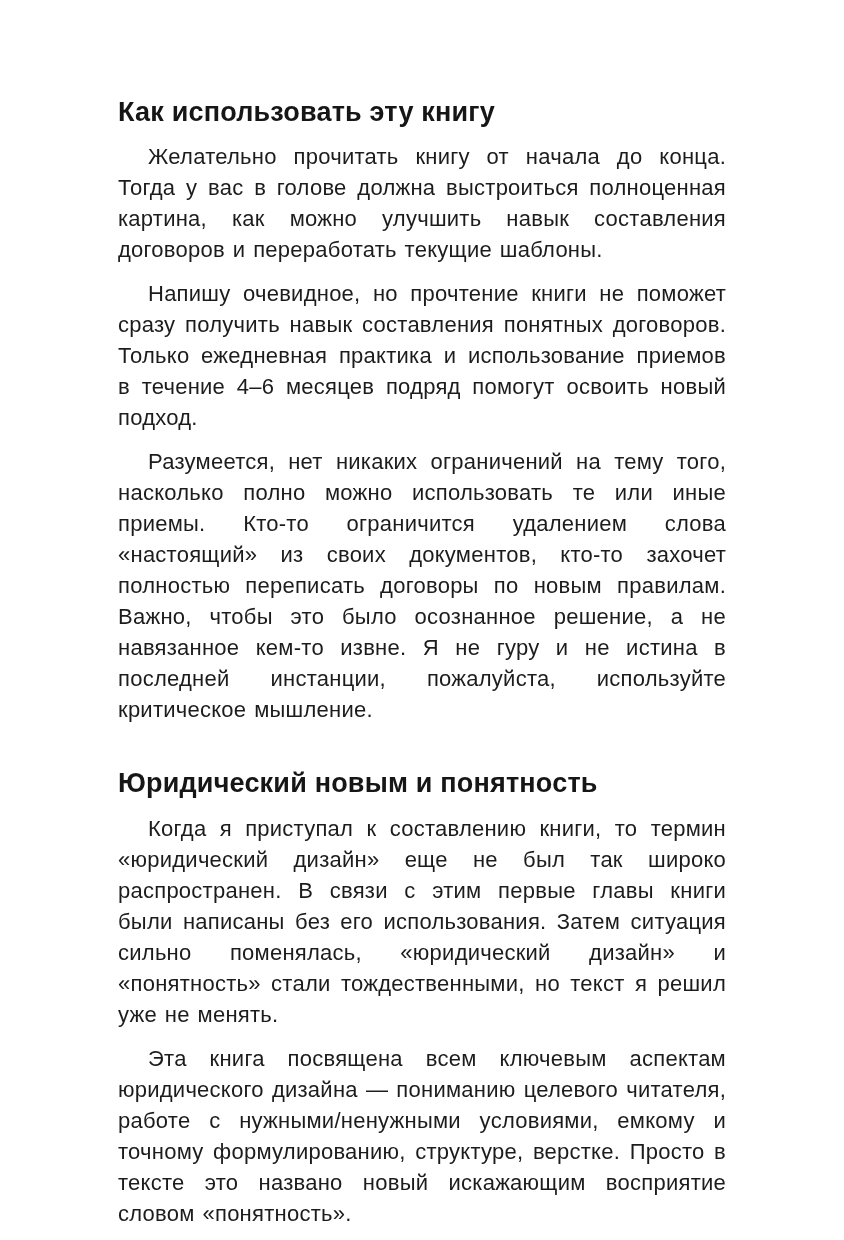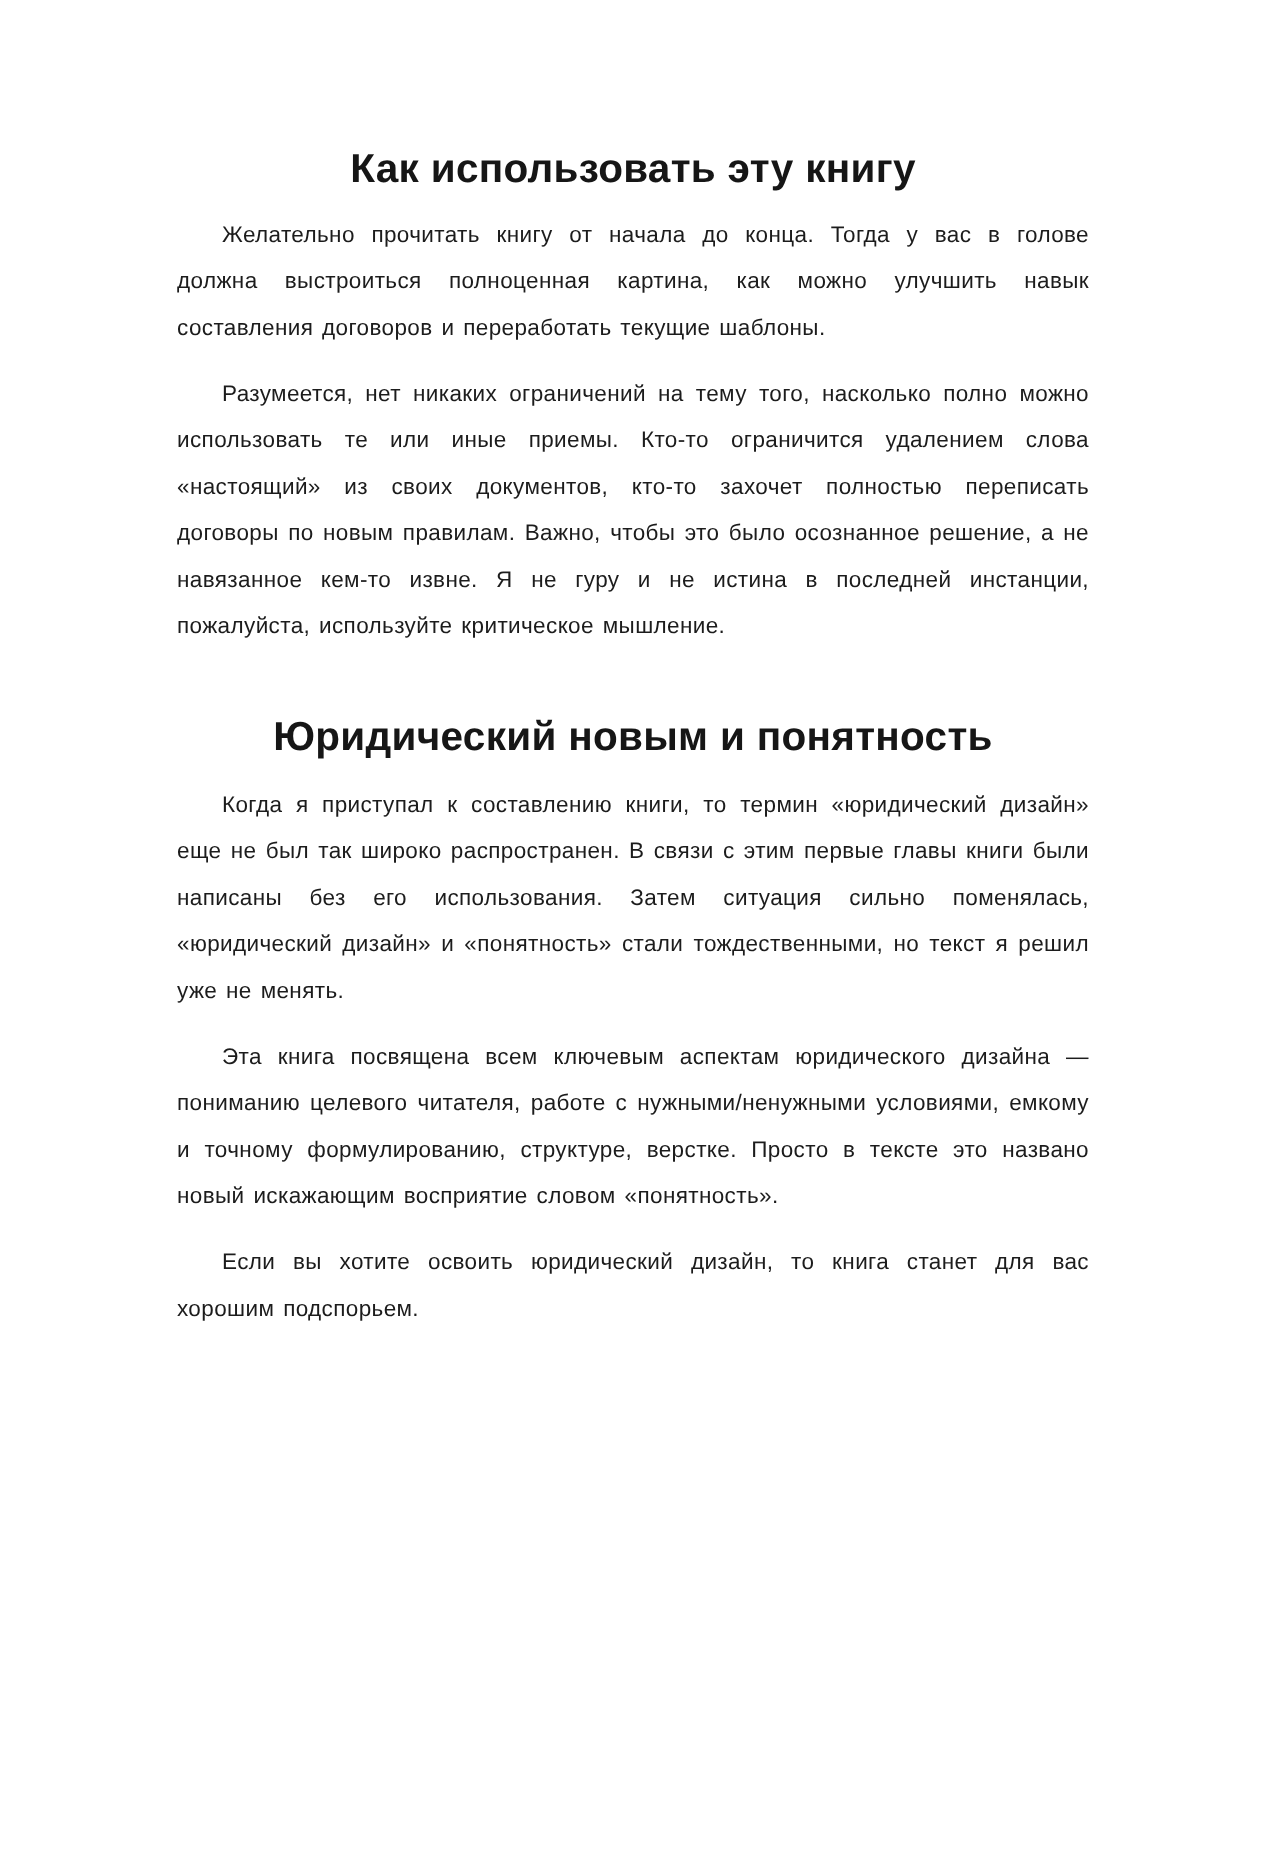--- a/index.html
+++ b/index.html
@@ -19,27 +19,26 @@
     font-family: "Liberation Sans", "DejaVu Sans", sans-serif;
     overflow: hidden;
   }
   .section-heading {
     font-size: 27px;
     font-weight: 700;
     line-height: 1.2;
     letter-spacing: 0.2px;
     margin: 0 0 13px 0;
     color: #161616;
-    text-align: center;
   }
   .section + .section {
     margin-top: 42px;
   }
   .body-paragraph {
-    font-size: 15px;
+    font-size: 22px;
     line-height: 31px;
     letter-spacing: 0.25px;
     word-spacing: 1.5px;
     text-align: justify;
     text-indent: 30px;
     margin: 0 0 13px 0;
     color: #1c1c1c;
     hyphens: auto;
     -webkit-hyphens: auto;
   }
@@ -48,20 +47,21 @@
   }
 </style>
 </head>
 <body>
 
 <div class="page">
 
   <section class="section">
     <h1 class="section-heading">Как использовать эту книгу</h1>
     <p class="body-paragraph">Желательно прочитать книгу от начала до конца. Тогда у вас в голове должна выстроиться полноценная картина, как можно улучшить навык составления договоров и переработать текущие шаблоны.</p>
+    <p class="body-paragraph">Напишу очевидное, но прочтение книги не поможет сразу получить навык составления понятных договоров. Только ежедневная практика и использование приемов в течение 4–6 месяцев подряд помогут освоить новый подход.</p>
     <p class="body-paragraph">Разумеется, нет никаких ограничений на тему того, насколько полно можно использовать те или иные приемы. Кто-то ограничится удалением слова «настоящий» из своих документов, кто-то захочет полностью переписать договоры по новым правилам. Важно, чтобы это было осознанное решение, а не навязанное кем-то извне. Я не гуру и не истина в последней инстанции, пожалуйста, используйте критическое мышление.</p>
   </section>
 
   <section class="section">
     <h1 class="section-heading">Юридический новым и понятность</h1>
     <p class="body-paragraph">Когда я приступал к составлению книги, то термин «юридический дизайн» еще не был так широко распространен. В связи с этим первые главы книги были написаны без его использования. Затем ситуация сильно поменялась, «юридический дизайн» и «понятность» стали тождественными, но текст я решил уже не менять.</p>
     <p class="body-paragraph">Эта книга посвящена всем ключевым аспектам юридического дизайна — пониманию целевого читателя, работе с нужными/ненужными условиями, емкому и точному формулированию, структуре, верстке. Просто в тексте это названо новый искажающим восприятие словом «понятность».</p>
     <p class="body-paragraph">Если вы хотите освоить юридический дизайн, то книга станет для вас хорошим подспорьем.</p>
   </section>
 

